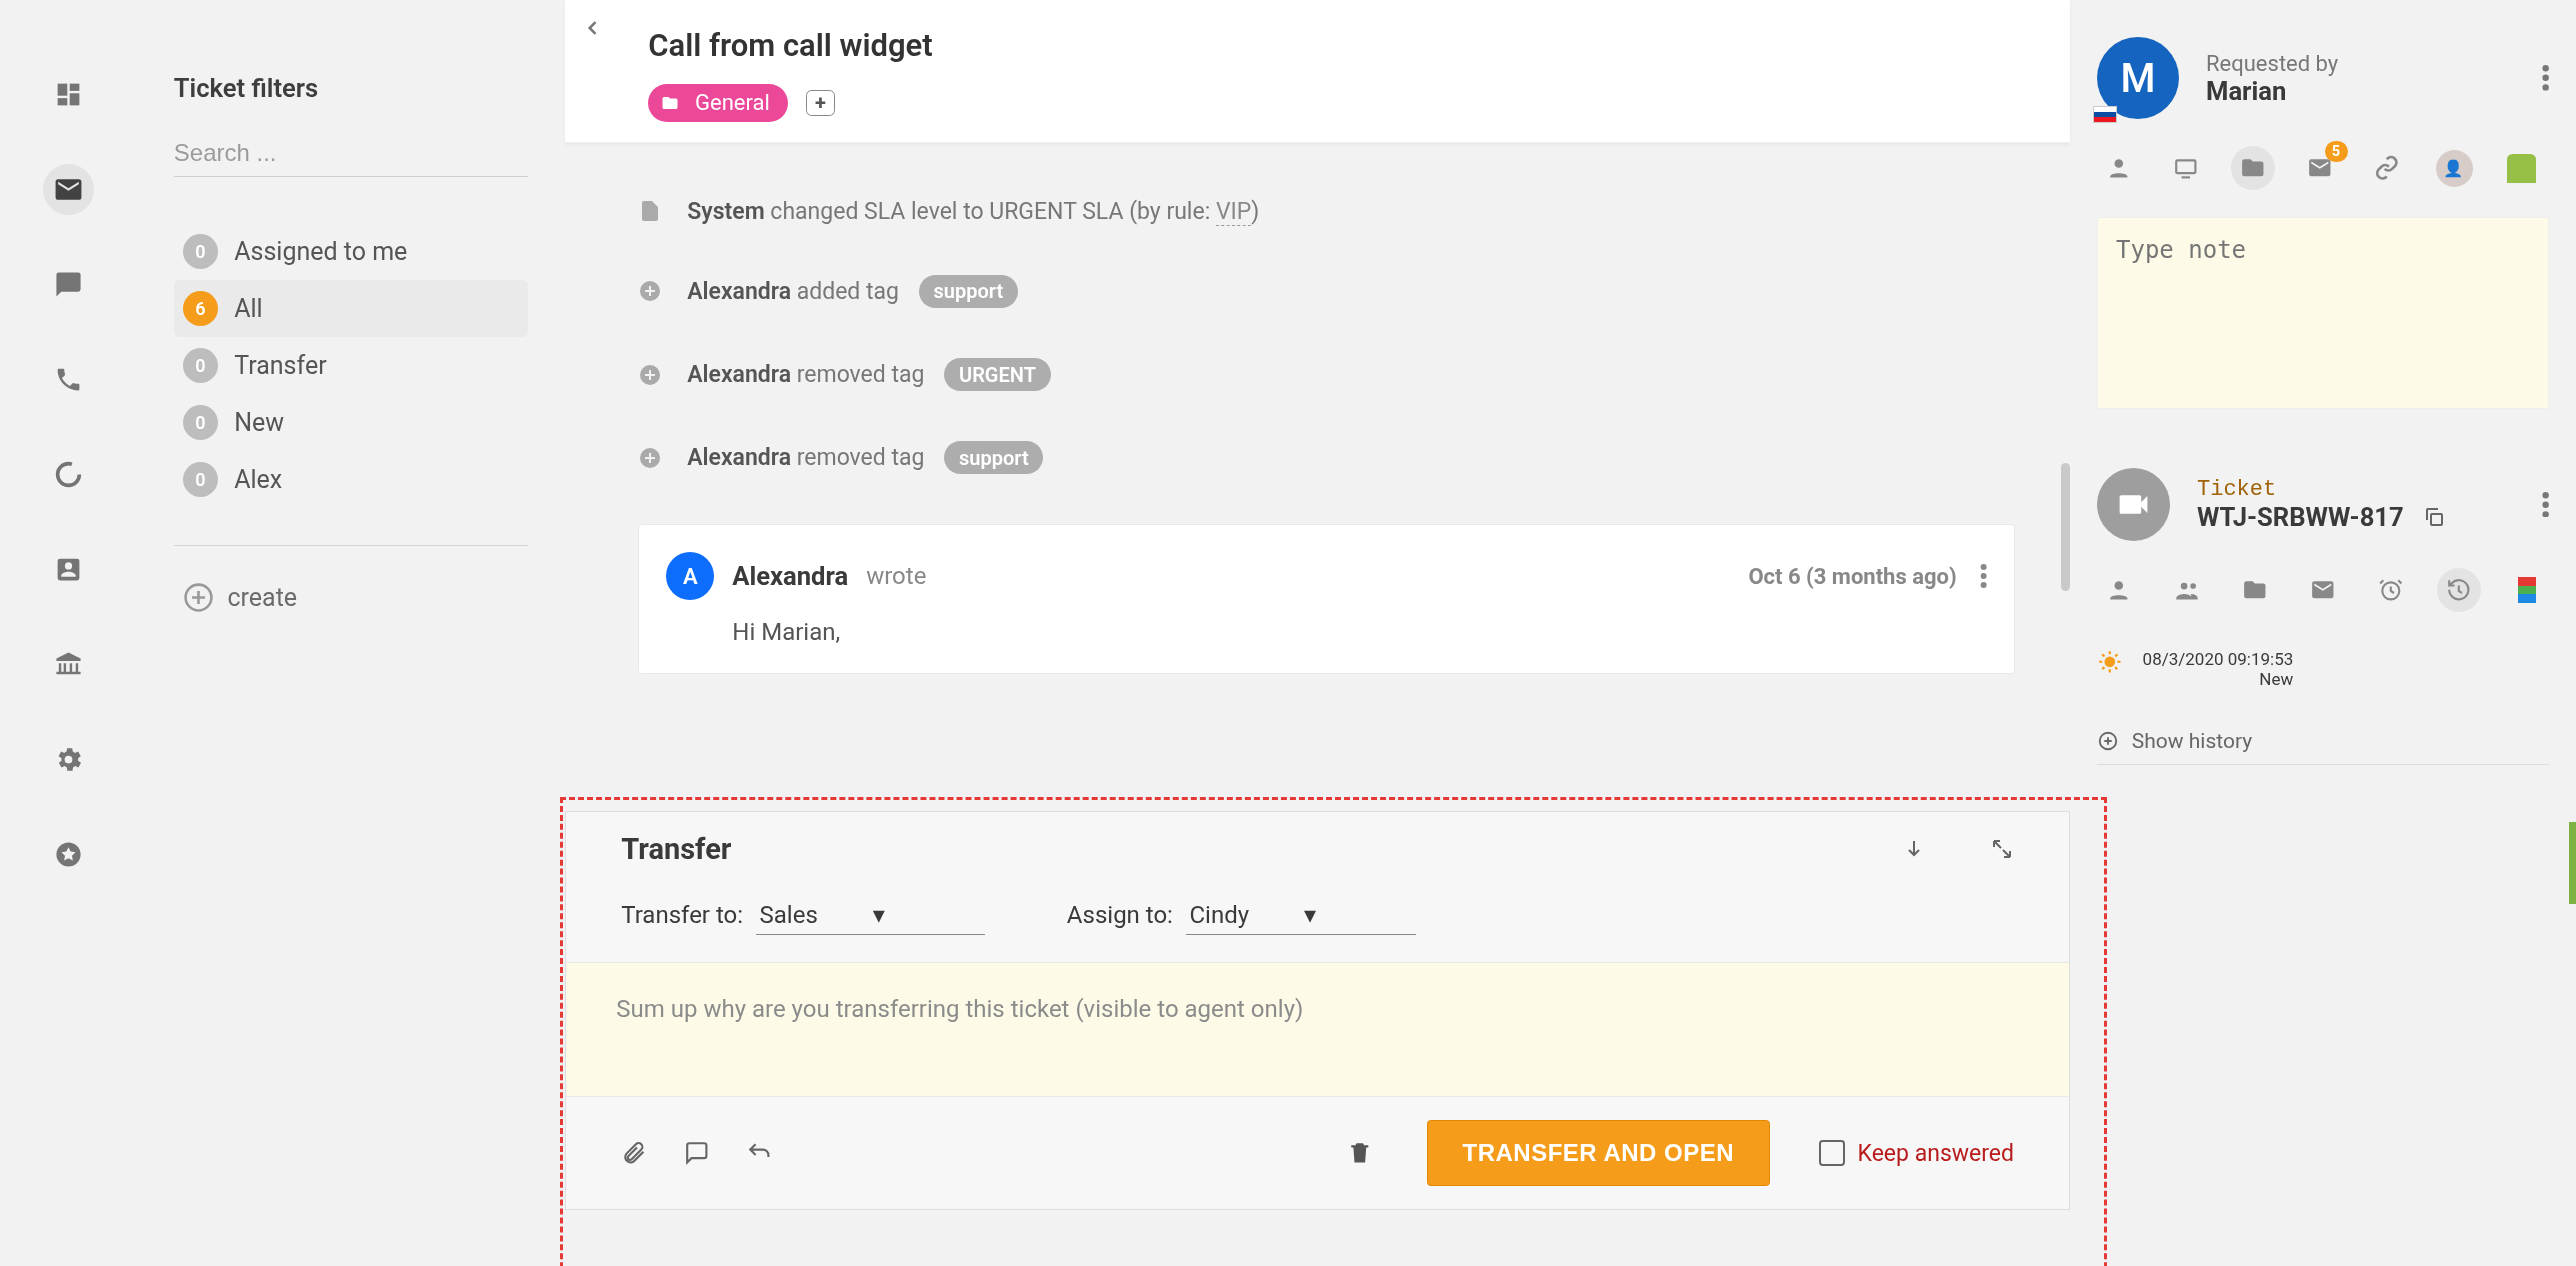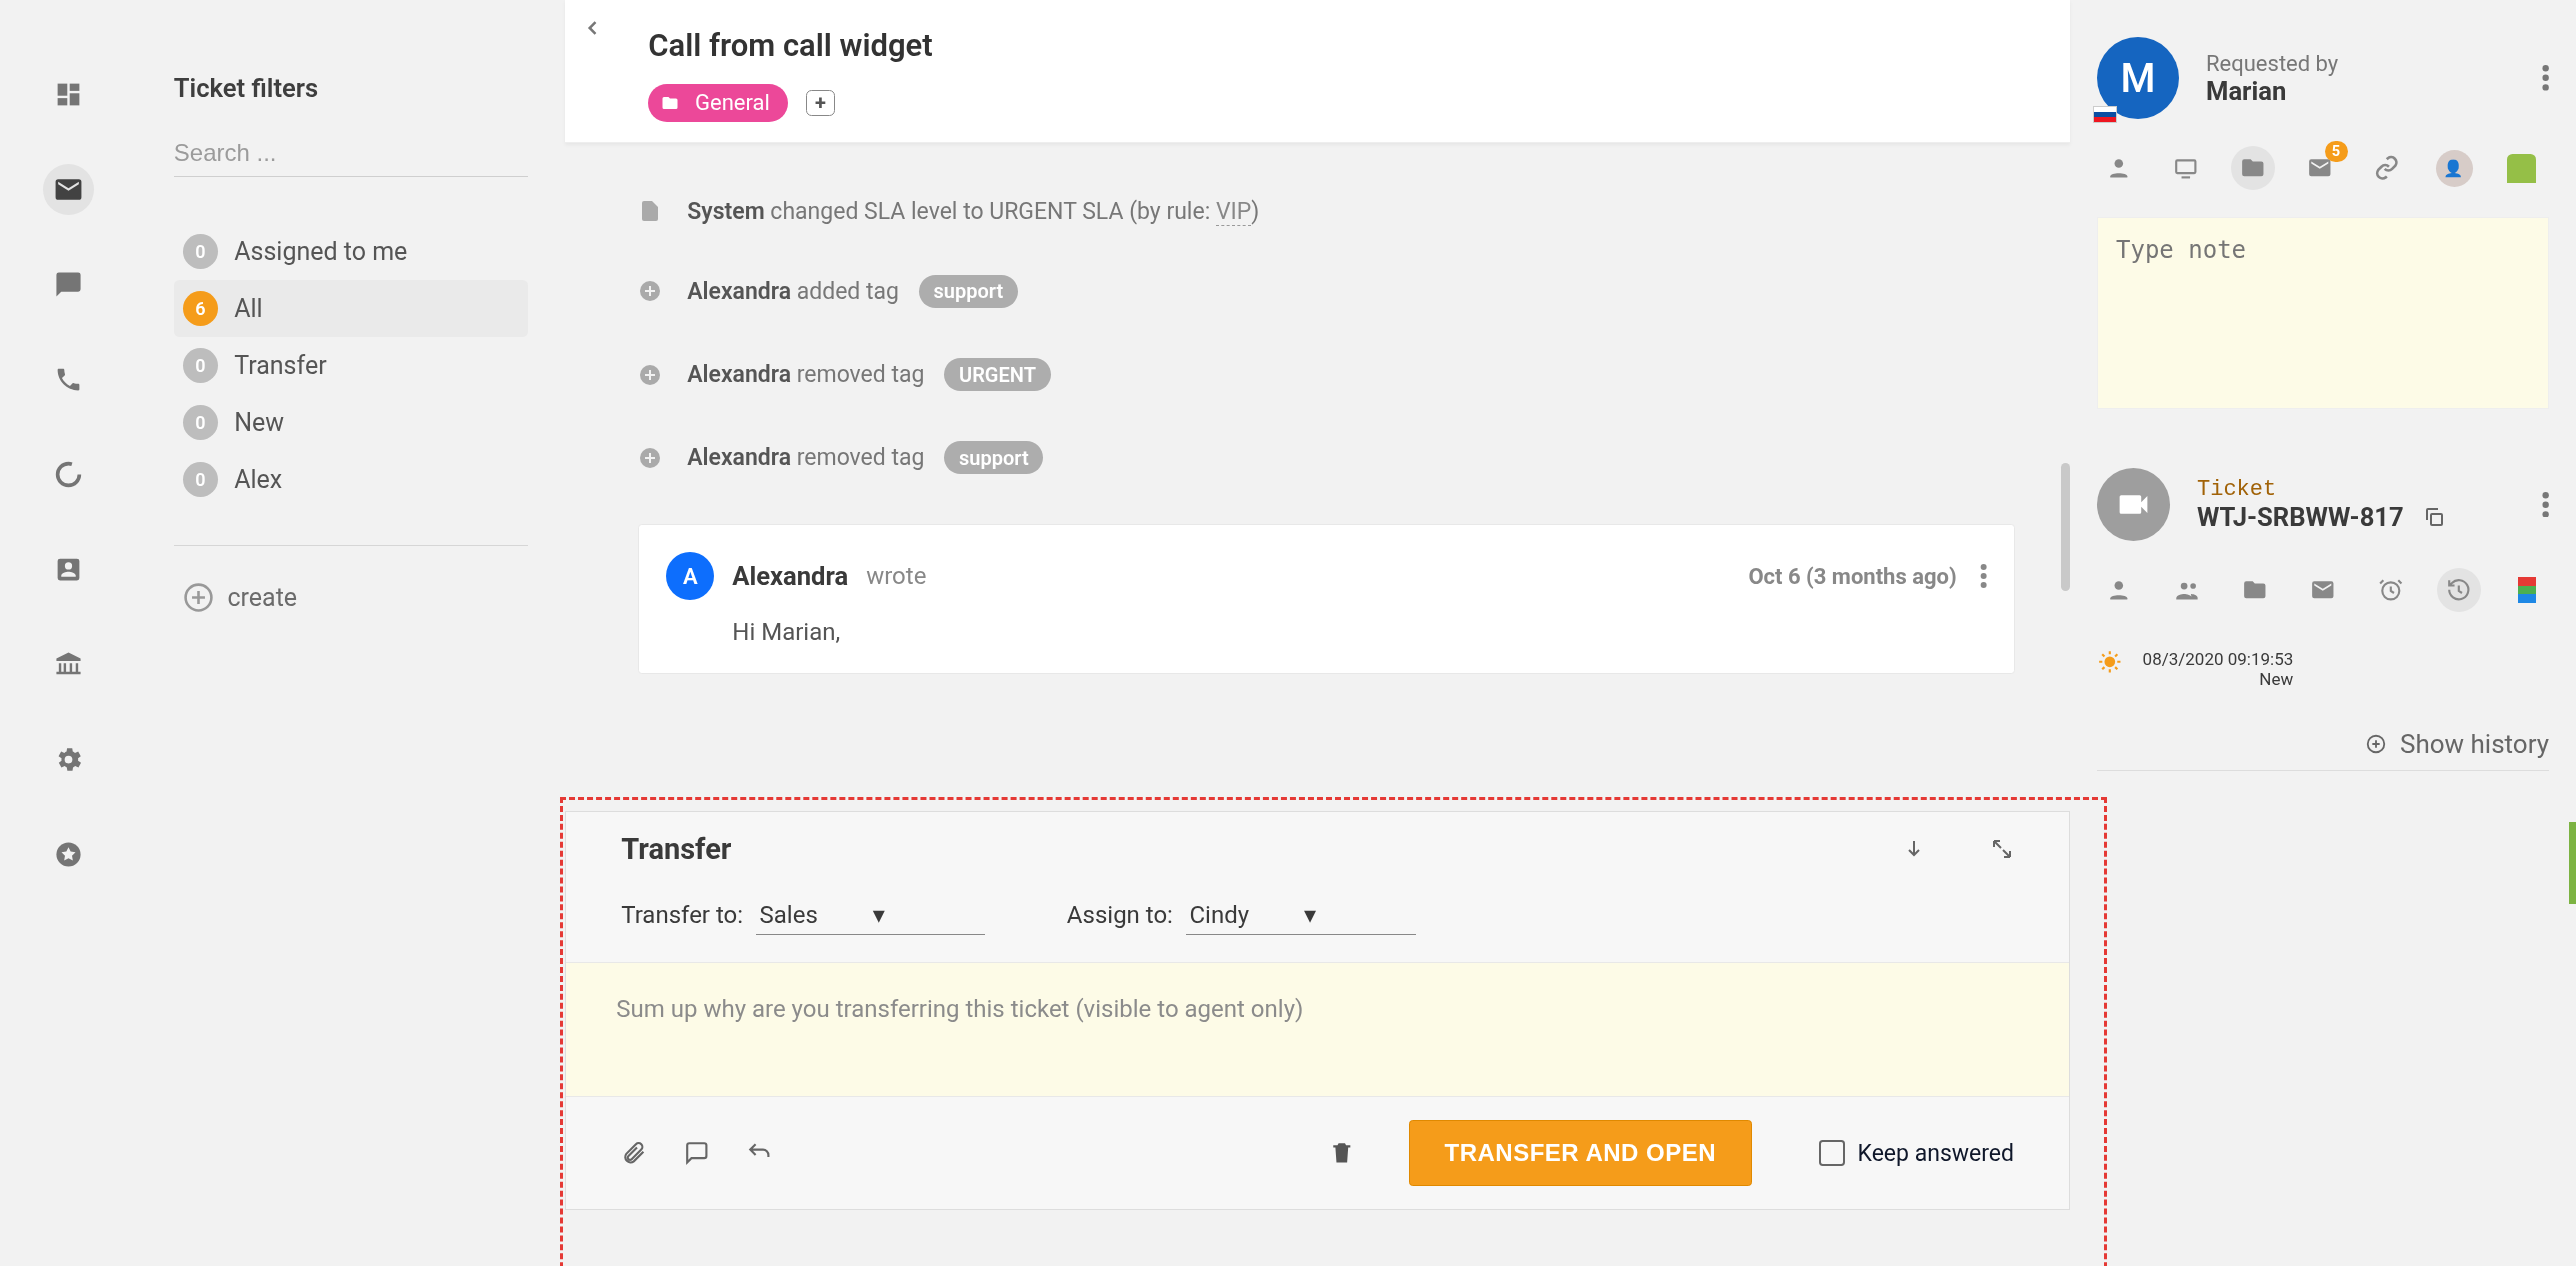--- a/index.html
+++ b/index.html
@@ -58,21 +58,21 @@
 .transfer-selects { display: flex; gap: 82px; padding: 9px 55px 27px; align-items: center; font-size: 24px; }
 .sel { display: flex; align-items: center; gap: 12.8px; }
 .select-mock { border: none; border-bottom: 1.8px solid #888; padding: 5.5px 100px 5.5px 3.7px; font-size: 24px; background: transparent; display: flex; align-items: center; gap: 55px; }
 .select-mock .caret { margin-left: auto; }
 .transfer-note { background: #fdfbe7; padding: 32px 50px 73px; font-size: 24px; color: #8b8b8b; border-top: 0.9px solid #e8e8e8; border-bottom: 0.9px solid #e8e8e8; }
 .transfer-actions { display: flex; align-items: center; padding: 23px 55px; gap: 27px; }
 .action-icons-left { display: flex; gap: 37px; color: #777; }
 .spacer { flex: 1; }
 .trash-icon { color: #555; margin-right: 27px; }
 .primary-btn { background: #F59C1A; color: #fff; border: 0.9px solid #e08900; padding: 18px 35px; font-size: 24px; font-weight: 600; letter-spacing: 0.5px; cursor: pointer; border-radius: 3.7px; }
-.keep-row { display: flex; align-items: center; gap: 12.8px; margin-left: 40px; font-size: 23px; color: #0f172a; }
+.keep-row { display: flex; align-items: center; gap: 12.8px; margin-left: 22px; font-size: 23px; color: #b91c1c; }
 .checkbox { width: 25.6px; height: 25.6px; border: 2.7px solid #666; border-radius: 3.7px; }
 
 
 .right { flex: 1; padding: 37px 27px 0 27px; position: relative; }
 .requester { display: flex; align-items: center; gap: 27px; margin-bottom: 27px; }
 .avatar-lg { width: 82px; height: 82px; border-radius: 50%; background: #1565c0; color: #fff; display: flex; align-items: center; justify-content: center; font-size: 40px; font-weight: 500; position: relative; }
 .flag { position: absolute; bottom: -3.7px; left: -3.7px; width: 24px; height: 16.4px; background: linear-gradient(to bottom, #fff 33%, #0b4ea2 33% 66%, #ee1620 66%); border: 0.9px solid #ccc; }
 .req-text .label { font-size: 22px; color: #777; }
 .req-text .name { font-size: 25.6px; font-weight: 700; }
 .kebab { margin-left: auto; color: #777; cursor: pointer; }
@@ -90,21 +90,21 @@
 .ticket-text .id { font-size: 25.6px; font-weight: 700; display: flex; align-items: center; gap: 18px; }
 .right-icon-row2 { display: flex; gap: 24px; color: #888; margin-bottom: 37px; align-items: center; }
 .right-icon-row2 .ic { width: 44px; height: 44px; display: flex; align-items: center; justify-content: center; border-radius: 50%; }
 .right-icon-row2 .ic.active { background: #e3e3e3; }
 .tri-color { width: 18px; height: 25.6px; background: linear-gradient(to bottom, #e53935 33%, #4caf50 33% 66%, #1e88e5 66%); }
 
 .history-list { }
 .history-item { display: flex; align-items: flex-start; gap: 20px; margin-bottom: 29px; font-size: 17px; text-align: right; }
 .sun { color: #f59c1a; }
 .reply-arrow { color: #4caf50; }
-.show-history { display: flex; align-items: center; gap: 12.8px; color: #666; font-size: 26px; padding: 11px 0; border-bottom: 0.9px solid #ddd; cursor: pointer; justify-content: flex-end; }
+.show-history { display: flex; align-items: center; gap: 12.8px; color: #666; font-size: 21px; padding: 11px 0; border-bottom: 0.9px solid #ddd; cursor: pointer; }
 .green-edge { position: absolute; right: 0; top: 822px; width: 7.3px; height: 82px; background: #7cb342; }
 </style>
 </head>
 <body>
 
 <div class="app">
   <div class="rail">
     <div class="rail-icon">
         <svg width="29" height="29" viewBox="0 0 24 24" fill="currentColor">
           <rect x="3" y="3" width="8" height="10"></rect>

